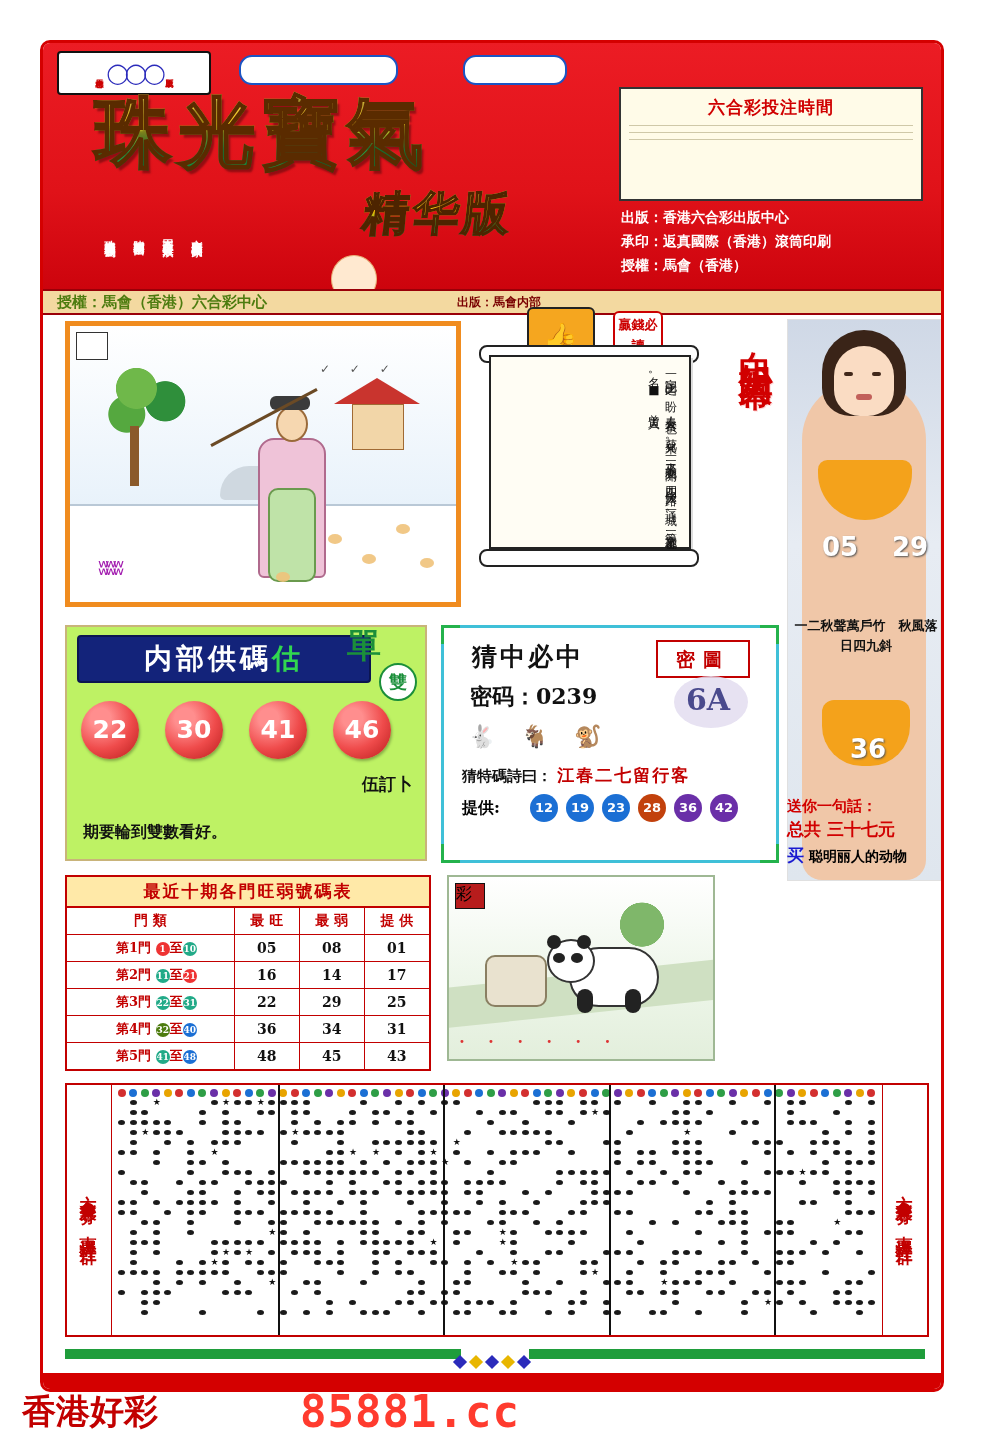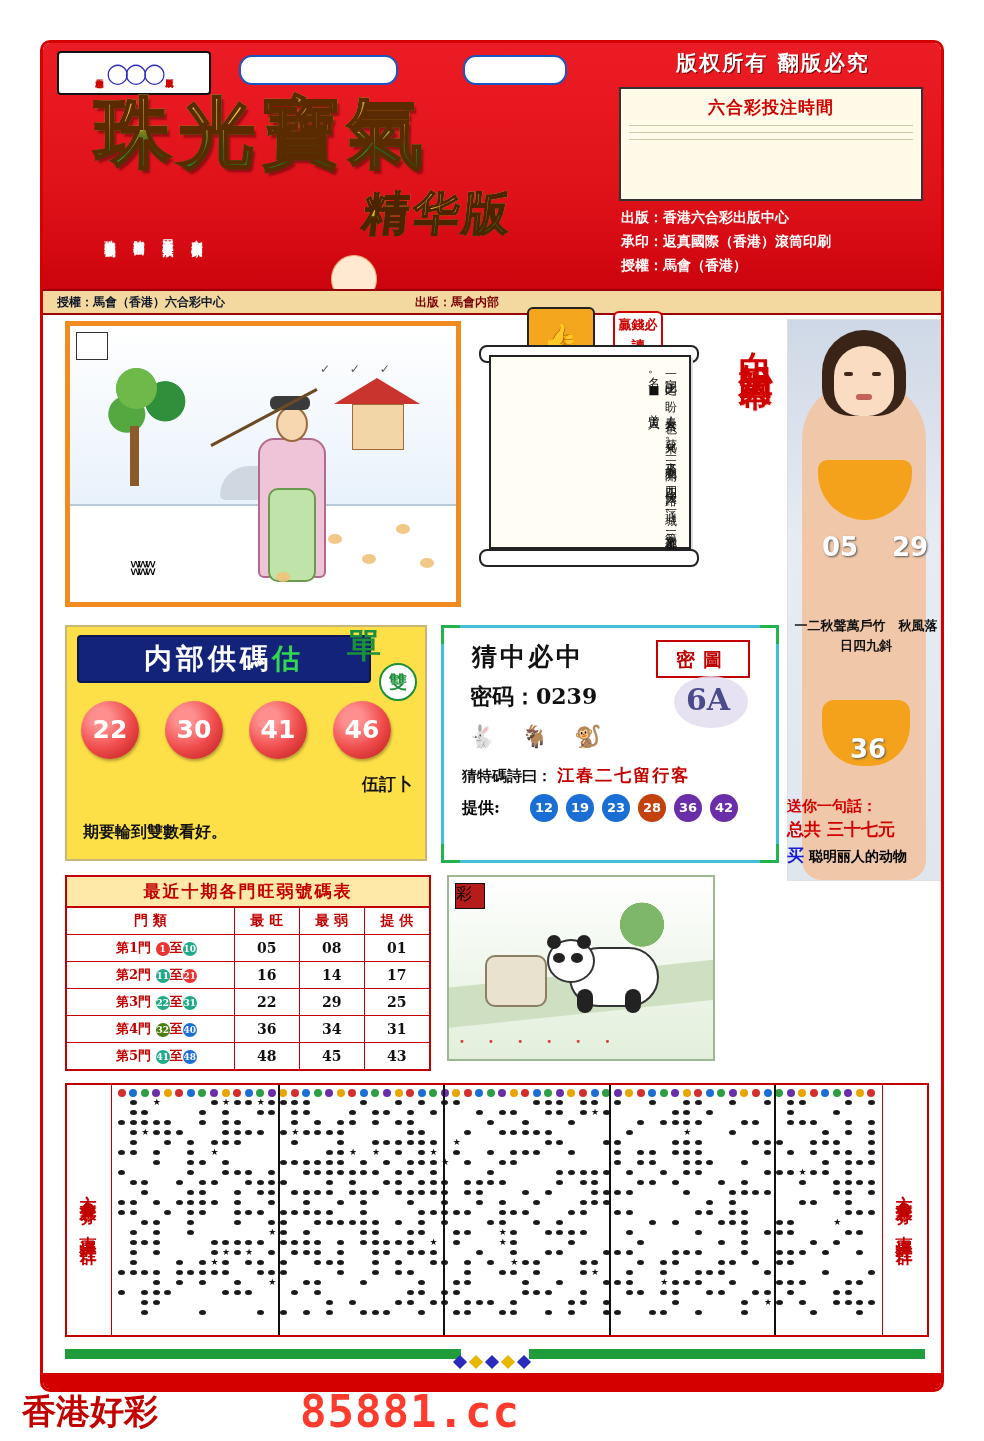--- a/index.html
+++ b/index.html
@@ -97,21 +97,21 @@
     background:#ffe9d0;border-radius:50%;
     display:flex;align-items:center;justify-content:center;
     writing-mode:vertical-rl;font-size:14px;color:#b40000;font-weight:bold;
     border:1px solid #e8b27a;
   }
   .hdr-strip{
     position:absolute;left:0;bottom:0;width:100%;height:22px;
     background:#f3d9a0;border-top:2px solid #9a0008;
     display:flex;align-items:center;
   }
-  .hdr-strip .s1{color:#0f172a;font-size:12px;margin-left:14px;font-weight:bold;font-family:Liberation Mono, monospace;}
+  .hdr-strip .s1{color:#4d7c0f;font-size:15px;margin-left:14px;font-weight:bold;font-family:Liberation Mono, monospace;}
   .hdr-strip .s2{color:#7a0000;font-size:12px;margin-left:190px;font-weight:bold;}
 
   
   .row1{position:relative;height:300px;background:#fff;padding:6px 0 0 0;}
   .illus{
     position:absolute;left:22px;top:6px;width:396px;height:286px;
     background:#eef5fb;border:5px solid #f08c1f;box-sizing:border-box;
     overflow:hidden;
   }
   .illus .sky{position:absolute;inset:0;background:linear-gradient(180deg,#ffffff 0%,#eaf3fb 60%,#dbe9f5 100%);}
@@ -126,21 +126,21 @@
   .illus .pav-body{position:absolute;left:18px;top:26px;width:50px;height:44px;background:#f2d6a8;border:1px solid #a06a34;}
   .illus .rock{position:absolute;left:150px;top:140px;width:70px;height:34px;background:#cfd8e0;border-radius:35px 35px 6px 6px;}
   .illus .person{position:absolute;left:176px;top:70px;width:88px;height:190px;}
   .illus .robe{position:absolute;left:12px;top:42px;width:64px;height:136px;background:#efc3d8;border:2px solid #b06a8d;border-radius:16px 16px 6px 6px;}
   .illus .robe2{position:absolute;left:22px;top:92px;width:44px;height:90px;background:#bfe3a8;border:2px solid #6a9a4e;border-radius:10px;}
   .illus .head{position:absolute;left:30px;top:10px;width:28px;height:32px;background:#f6d7b0;border:2px solid #9a6a3a;border-radius:50%;}
   .illus .hat{position:absolute;left:24px;top:0px;width:40px;height:14px;background:#3b3b3b;border-radius:6px;}
   .illus .stick{position:absolute;left:-42px;top:20px;width:120px;height:3px;background:#6b4a25;transform:rotate(-28deg);}
   .illus .birds{position:absolute;left:250px;top:36px;color:#555;font-size:12px;letter-spacing:8px;}
   .illus .paw{position:absolute;width:14px;height:10px;background:#f0c27a;border-radius:50%;opacity:.9;}
-  .illus .grass{position:absolute;left:28px;bottom:22px;color:#000000;font-size:22px;letter-spacing:-4px;margin-left:32px;}
+  .illus .grass{position:absolute;left:28px;bottom:22px;color:#a21caf;font-size:22px;letter-spacing:-4px;}
 
   .scroll{
     position:absolute;left:432px;top:26px;width:240px;height:244px;
   }
   .scroll .paper{
     position:absolute;left:14px;top:14px;width:198px;height:190px;
     background:#fffdf4;border:2px solid #222;
     box-shadow:2px 3px 0 #ddd;
   }
   .scroll .paper .txt{
@@ -188,21 +188,21 @@
   .lady .poem{
     position:absolute;left:6px;top:296px;width:144px;color:#111;
     font-size:13px;line-height:20px;text-align:center;font-weight:bold;
     font-family:"DejaVu Serif","Liberation Serif",serif;
   }
 
   
   .row2{position:relative;height:250px;}
   .inner-box{
     position:absolute;left:22px;top:4px;width:358px;height:232px;
-    background:#fde047;border:2px solid #c9b47a;
+    background:#bef264;border:2px solid #c9b47a;
   }
   .inner-box .cap{
     position:absolute;left:10px;top:8px;width:290px;height:44px;
     background:#13237a;border:2px solid #0b1550;border-radius:4px;
     color:#fff;font-size:28px;font-weight:bold;letter-spacing:4px;
     text-align:center;line-height:44px;
     font-family:"DejaVu Serif","Liberation Serif",serif;
   }
   .inner-box .cap .g{color:#31d74f;}
   .inner-box .dan{
@@ -377,21 +377,20 @@
 
   <div class="header">
     <div class="hdr-logo">
       <span class="lbl">馬會標志</span>
       <span class="rings">◯◯◯</span>
       <span class="lbl2">原裝正版</span>
     </div>
     <div class="hdr-white-1"></div>
     <div class="hdr-white-2"></div>
 
-    <div class="copyright">版权所有 翻版必究</div>
     <div class="hdr-box">
       <div class="ttl">六合彩投注時間</div>
       <div class="line"></div>
       <div class="line"></div>
       <div class="line"></div>
     </div>
     <div class="hdr-pub">
       <div>出版：香港六合彩出版中心</div>
       <div>承印：返真國際（香港）滾筒印刷</div>
       <div>授權：馬會（香港）</div>

